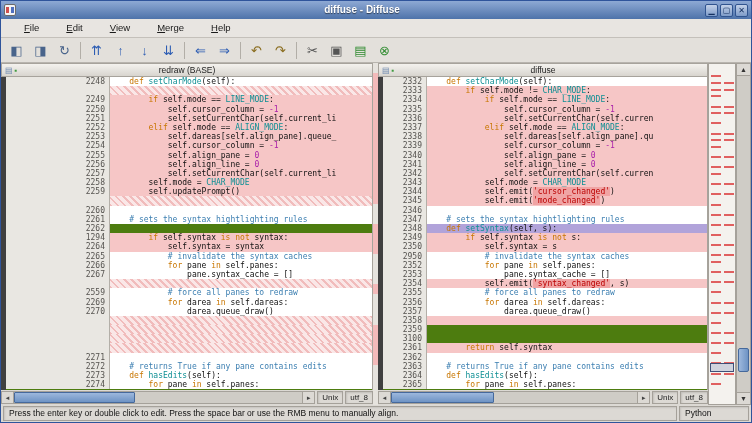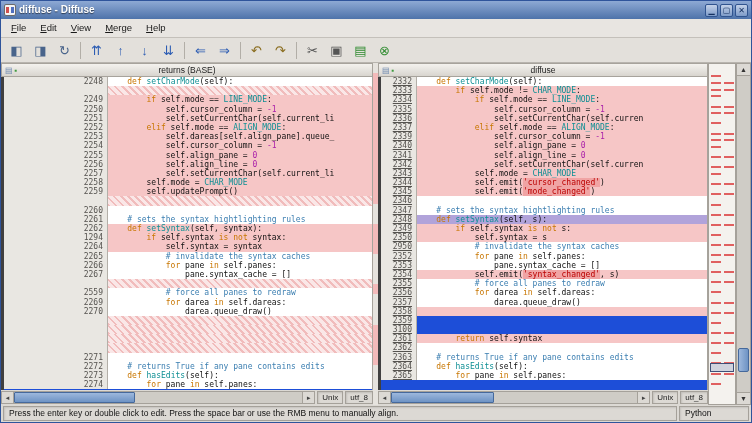--- a/index.html
+++ b/index.html
@@ -9,57 +9,57 @@
   .window { width:752px; height:423px; border:1px solid #2f549b; background:#dcd9d4;
             display:flex; flex-direction:column; overflow:hidden; }
 
   
   .titlebar { height:18px; flex:none; background:linear-gradient(#8ea9d4,#4e73aa);
               display:flex; align-items:center; padding:0 3px; }
   .app-icon { width:12px; height:12px; flex:none; margin-right:3px; position:relative;
               background:#f4f4f4; border:1px solid #6b6b6b; border-radius:2px; }
   .app-icon::before { content:""; position:absolute; left:1px; top:2px; width:3px; height:6px; background:#d05050; }
   .app-icon::after  { content:""; position:absolute; right:1px; top:2px; width:3px; height:6px; background:#5070c0; }
-  .title { flex:1; color:#fff; font-weight:bold; font-size:10px;
+  .title { flex:1; text-align:center; color:#fff; font-weight:bold; font-size:10px;
            text-shadow:0 1px 1px rgba(0,0,0,.55); line-height:18px; }
   .winbtns { display:flex; gap:2px; }
   .winbtn { width:13px; height:13px; background:linear-gradient(#c3d1e8,#7d9bc8); border:1px solid #30548f;
             border-radius:2px; color:#143060; font-size:8px; line-height:11px; text-align:center; }
 
   
   .menubar { height:19px; flex:none; background:#e8e5e1; border-bottom:1px solid #c4c0ba;
              display:flex; padding-left:3px; }
-  .menu-item { padding:0 7px; font-size:9.5px; line-height:18px; color:#1a1a1a; }
+  .menu-item { padding:0 7px; font-size:9.5px; line-height:18px; color:#1a1a1a;margin-left:13px; }
   .menu-item::first-letter { text-decoration:underline; }
 
   
   .toolbar { height:25px; flex:none; background:#e3e0db; border-bottom:1px solid #b8b4ae;
              display:flex; align-items:center; padding:0 4px; gap:1px; }
   .tbtn { width:23px; height:21px; display:flex; align-items:center; justify-content:center;
           font-size:13px; border-radius:2px; }
   .tsep { width:7px; height:17px; position:relative; }
   .tsep::after { content:""; position:absolute; left:3px; top:0; bottom:0; width:1px; background:#b2aea7; }
 
   
   .main { flex:1; display:flex; min-height:0; }
   .pane { display:flex; flex-direction:column; min-width:0; }
   .pane-left  { width:372px; }
   .pane-right { width:330px; }
   .pane-header { height:14px; flex:none; background:linear-gradient(#f4f2ee,#d8d5cf);
                  border:1px solid #a7a39c; display:flex; align-items:center; position:relative; }
   .hicons { position:absolute; left:3px; top:0; bottom:0; display:flex; align-items:center; gap:2px; }
   .hicon { font-size:8px; line-height:9px; }
   .pane-title { flex:1; text-align:center; font-size:8.5px; color:#222; }
-  .code-rows { flex:1; overflow:hidden; background:#1d4ed8; border-left:3px solid #404040;
+  .code-rows { flex:1; overflow:hidden; background:#4d7c0f; border-left:5px solid #404040;
                border-right:1px solid #a7a39c; }
   .row { display:flex; height:9.2px; }
   .num { flex:none; text-align:right; padding-right:4px; font-family:"DejaVu Sans Mono",monospace;
          font-size:8px; line-height:9.2px; color:#55534f; background:#e9e7e2; border-right:1px solid #b3afa8; }
   .pane-left  .num { width:104px; }
-  .pane-right .num { width:36px;text-decoration:underline; }
+  .pane-right .num { width:44px; }
   .code { flex:1; font-family:"DejaVu Sans Mono",monospace; font-size:8px; line-height:9.2px;
           white-space:pre; overflow:hidden; }
   .bg-w   { background:#ffffff; }
   .bg-p   { background:#f6c6c6; }
   .bg-sel { background:#b1a3da; }
   .bg-g   { background:repeating-linear-gradient(45deg,#f1bcbc 0 2px,#fae7e7 2px 5px); }
 
   .tk-df { color:#111111; }
   .tk-kw { color:#c87600; }
   .tk-fn { color:#0e8f94; }
@@ -154,21 +154,21 @@
     </div>
 
   <div class="main">
 
     <div class="pane pane-left">
       <div class="pane-header">
         <div class="hicons">
           <span class="hicon" style="color:#6a86ad">▤</span>
           <span class="hicon" style="color:#3f9a3f">▪</span>
         </div>
-        <div class="pane-title">returns (BASE)</div>
+        <div class="pane-title">redraw (BASE)</div>
       </div>
       <div class="code-rows">
           <div class="row">
             <div class="num">2248</div>
             <div class="code bg-w"><span class="tk-df">    </span><span class="tk-kw">def</span><span class="tk-df"> </span><span class="tk-fn">setCharMode</span><span class="tk-df">(self):</span></div>
           </div>
           <div class="row">
             <div class="num"></div>
             <div class="code bg-g"></div>
           </div>
@@ -223,21 +223,20 @@
           <div class="row">
             <div class="num">2260</div>
             <div class="code bg-w"></div>
           </div>
           <div class="row">
             <div class="num">2261</div>
             <div class="code bg-w"><span class="tk-df">    </span><span class="tk-cm"># sets the syntax hightlighting rules</span></div>
           </div>
           <div class="row">
             <div class="num">2262</div>
-            <div class="code bg-p"><span class="tk-df">    </span><span class="tk-kw">def</span><span class="tk-df"> </span><span class="tk-fn">setSyntax</span><span class="tk-df">(self, syntax):</span></div>
           </div>
           <div class="row">
             <div class="num">1294</div>
             <div class="code bg-p"><span class="tk-df">        </span><span class="tk-kw">if</span><span class="tk-df"> self.syntax </span><span class="tk-kw">is</span><span class="tk-df"> </span><span class="tk-kw">not</span><span class="tk-df"> syntax:</span></div>
           </div>
           <div class="row">
             <div class="num">2264</div>
             <div class="code bg-p"><span class="tk-df">            self.syntax = syntax</span></div>
           </div>
           <div class="row">
@@ -363,20 +362,24 @@
             <div class="num">2335</div>
             <div class="code bg-p"><span class="tk-df">                self.cursor_column = </span><span class="tk-nu">-1</span></div>
           </div>
           <div class="row">
             <div class="num">2336</div>
             <div class="code bg-p"><span class="tk-df">                self.setCurrentChar(self.curren</span></div>
           </div>
           <div class="row">
             <div class="num">2337</div>
             <div class="code bg-p"><span class="tk-df">            </span><span class="tk-kw">elif</span><span class="tk-df"> self.mode == </span><span class="tk-fn">ALIGN_MODE</span><span class="tk-df">:</span></div>
+          </div>
+          <div class="row">
+            <div class="num">2338</div>
+            <div class="code bg-p"><span class="tk-df">                self.dareas[self.align_pane].qu</span></div>
           </div>
           <div class="row">
             <div class="num">2339</div>
             <div class="code bg-p"><span class="tk-df">                self.cursor_column = </span><span class="tk-nu">-1</span></div>
           </div>
           <div class="row">
             <div class="num">2340</div>
             <div class="code bg-p"><span class="tk-df">                self.align_pane = </span><span class="tk-nu">0</span></div>
           </div>
           <div class="row">

